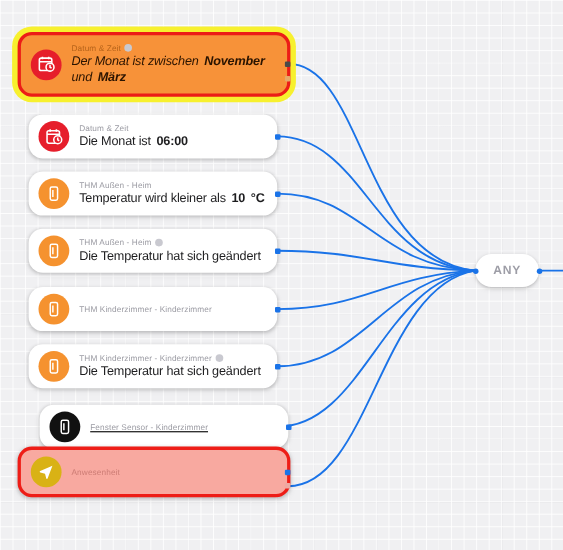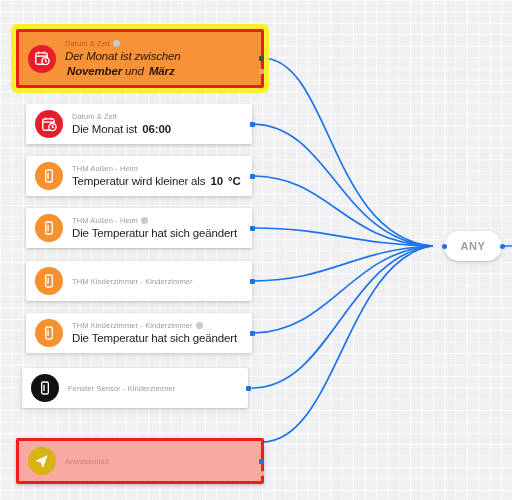--- a/index.html
+++ b/index.html
@@ -33,24 +33,24 @@
     height: 500px;
     pointer-events: none;
   }
 
   
   .node {
     position: absolute;
     box-sizing: border-box;
     display: flex;
     align-items: center;
-    border-radius: 2px;
+    border-radius: 13px;
     background: #ffffff;
     box-shadow: 0 1px 3px rgba(0,0,0,0.16), 0 2px 7px rgba(0,0,0,0.07);
-    padding: 0 21px 0 9px;
+    padding: 0 6px 0 9px;
   }
   .node-icon {
     flex: 0 0 auto;
     width: 28px;
     height: 28px;
     border-radius: 50%;
     display: flex;
     align-items: center;
     justify-content: center;
     margin-right: 9px;
@@ -302,49 +302,49 @@
     <div class="node-body">
       <div class="node-label">
         <span>THM Kinderzimmer - Kinderzimmer</span>
         <span class="sub-icon"></span>
       </div>
       <div class="node-title">Die Temperatur hat sich geändert</div>
     </div>
     <span class="port"></span>
   </div>
 
-  <div class="node" style="left:22px; top:368px; width:226px; height:40px;">
+  <div class="node" style="left:36px; top:368px; width:226px; height:40px;text-decoration:underline;">
     <div class="node-icon ic-black">
       <svg width="16" height="16" viewBox="0 0 24 24" fill="none" stroke="#ffffff" stroke-width="2">
         <rect x="7" y="3" width="10" height="18" rx="2.2"></rect>
         <path d="M10.6 7.2v9.4"></path>
       </svg>
     </div>
     <div class="node-body">
       <div class="node-label">
         <span>Fenster Sensor - Kinderzimmer</span>
       </div>
     </div>
     <span class="port"></span>
   </div>
 
-  <div class="node flagged" style="left:16px; top:438px; width:248px; height:46px;">
+  <div class="node flagged" style="left:16px; top:406px; width:248px; height:46px;">
     <div class="node-icon ic-gold">
       <svg width="16" height="16" viewBox="0 0 24 24" fill="#ffffff">
         <path d="M20.5 3.5L3.8 10.9c-.9.4-.8 1.7.2 1.9l6.4 1.6 1.6 6.4c.2 1 1.5 1.1 1.9.2z"></path>
       </svg>
     </div>
     <div class="node-body">
       <div class="node-label">
         <span>Anwesenheit</span>
       </div>
     </div>
     <span class="port"></span>
     <span class="port ghost"></span>
   </div>
 
-  <div class="gate" style="left:444px; top:231px; width:58px; height:30px;">
+  <div class="gate" style="left:432px; top:231px; width:58px; height:30px;">
     <span class="p-in"></span>
     <span>ANY</span>
     <span class="p-out"></span>
   </div>
 
 </div>
 
 </body></html>

